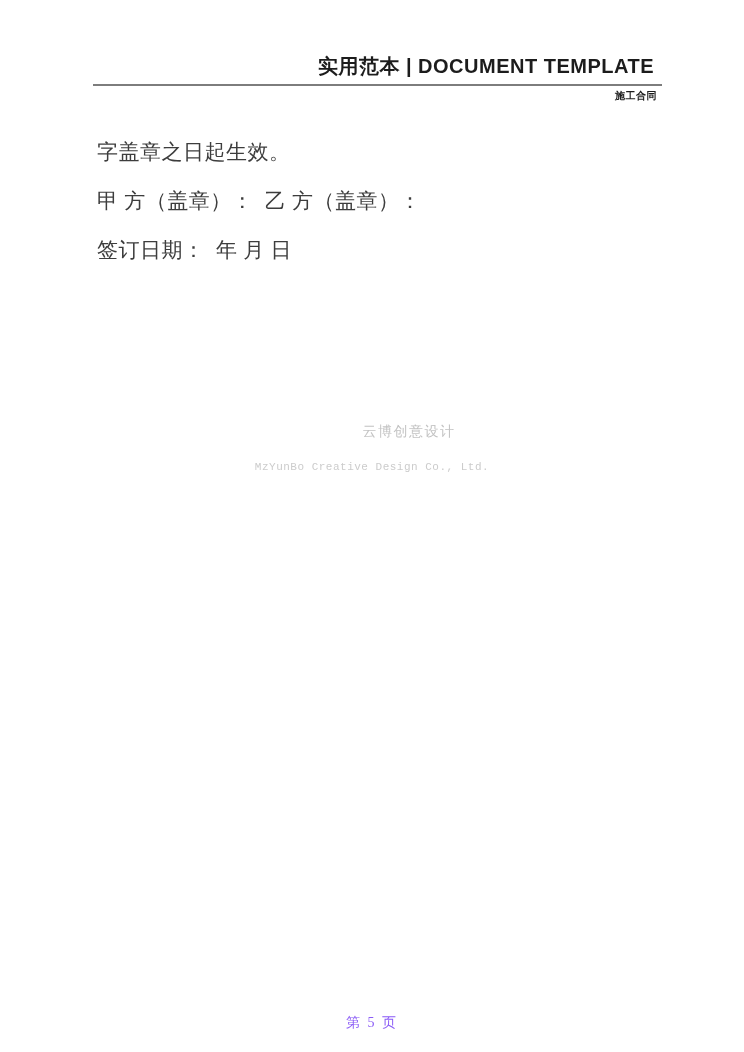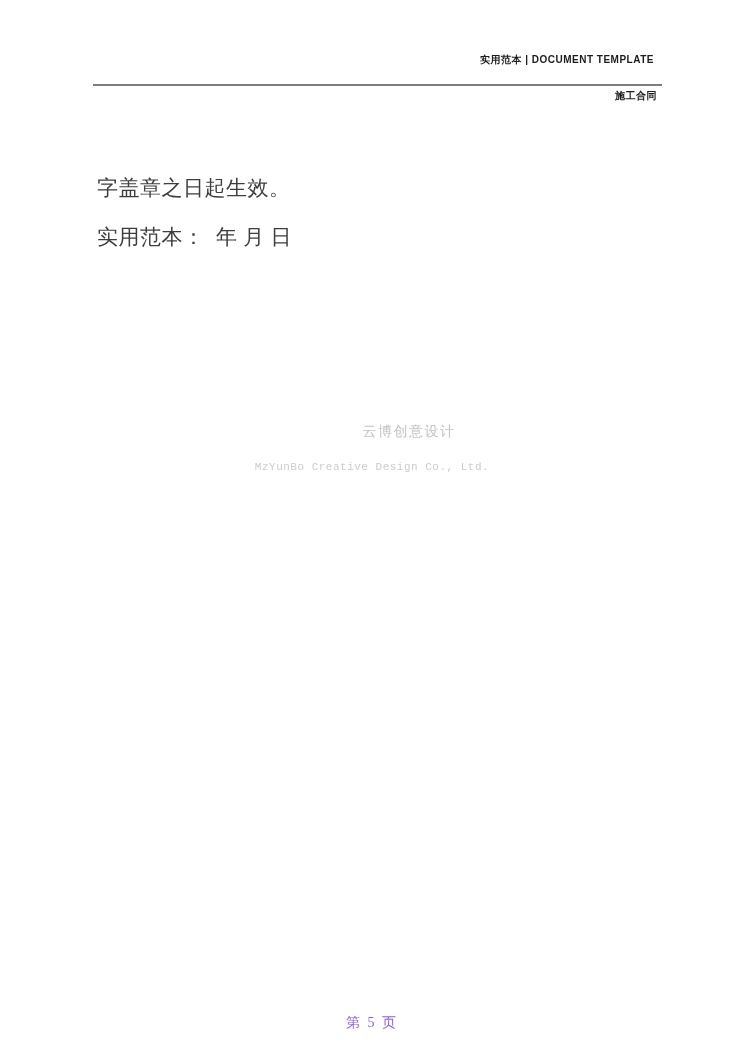--- a/index.html
+++ b/index.html
@@ -13,21 +13,21 @@
     height: 1052px;
     background: #ffffff;
     overflow: hidden;
     font-family: "Liberation Serif", "DejaVu Serif", serif;
   }
   .header-brand {
     position: absolute;
     top: 53px;
     right: 90px;
     font-family: "Liberation Sans", "DejaVu Sans", sans-serif;
-    font-size: 10px;
+    font-size: 20px;
     font-weight: bold;
     color: #1c1c1c;
     letter-spacing: 0.5px;
     white-space: pre;
   }
   .header-rule {
     position: absolute;
     top: 84px;
     left: 93px;
     right: 82px;
@@ -42,21 +42,20 @@
     font-size: 10px;
     font-weight: bold;
     color: #1c1c1c;
     letter-spacing: 0.5px;
   }
   .body-text {
     position: absolute;
     top: 141px;
     left: 97px;
     right: 60px;
-    margin-top: 36px;
   }
   .para {
     font-size: 21px;
     line-height: 23px;
     margin: 0 0 26px 0;
     color: #3d3d3d;
     letter-spacing: 0.5px;
     white-space: pre-wrap;
   }
   .watermark-zh {
@@ -98,21 +97,22 @@
 <div class="page">
 
   <div class="header-brand">实用范本 | DOCUMENT TEMPLATE</div>
 
   <div class="header-rule"></div>
 
   <div class="doc-title">施工合同</div>
 
   <div class="body-text">
     <p class="para">字盖章之日起生效。</p>
-    <p class="para">实用范本：  年 月 日</p>
+    <p class="para">甲 方（盖章）：  乙 方（盖章）：</p>
+    <p class="para">签订日期：  年 月 日</p>
   </div>
 
   <div class="watermark-zh">云博创意设计</div>
 
   <div class="watermark-en">MzYunBo Creative Design Co., Ltd.</div>
 
   <div class="footer-page">第 5 页</div>
 
 </div>
 

